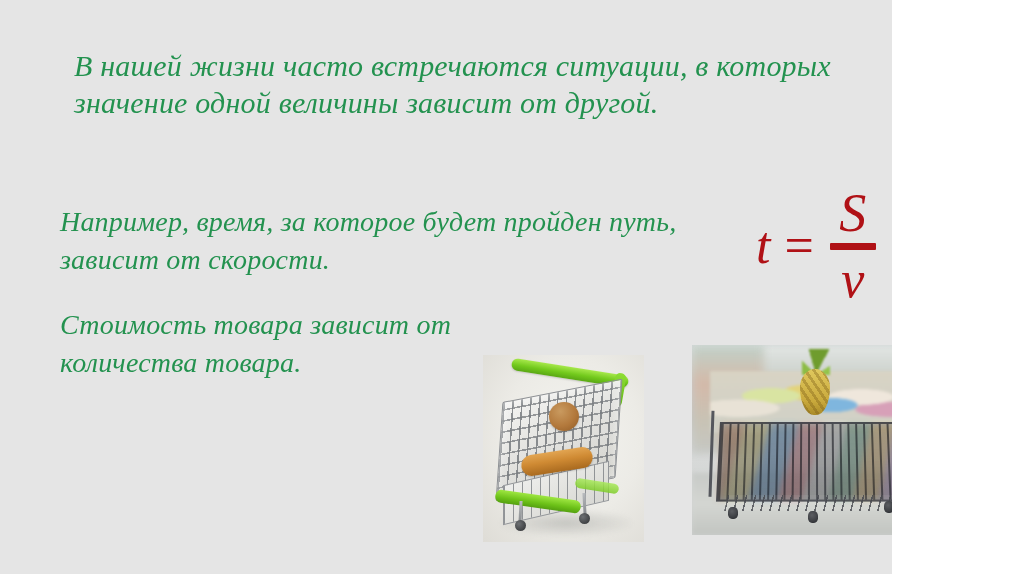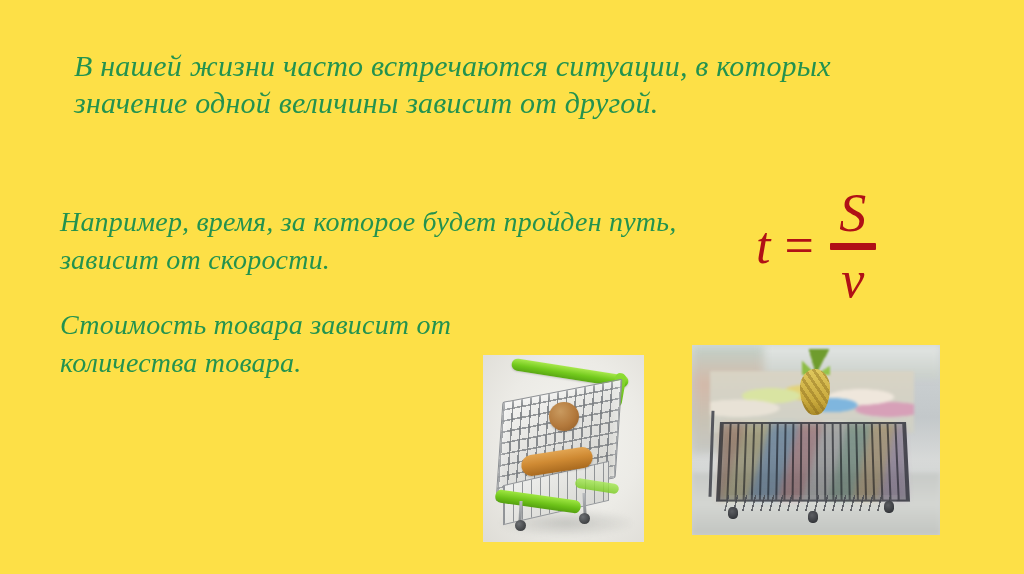--- a/index.html
+++ b/index.html
@@ -2,23 +2,23 @@
 <html><head>
 <meta charset="utf-8">
 <style>
   html, body {
     margin: 0;
     padding: 0;
     background: #ffffff;
   }
   .slide {
     position: relative;
-    width: 1024px;
+    width: 892px;
     height: 574px;
-    background: #fde047;
+    background: #e5e5e5;
     overflow: hidden;
     font-family: "Liberation Serif", "DejaVu Serif", serif;
   }
 
   
   .para {
     position: absolute;
     color: #23924f;
     font-style: italic;
     font-weight: 400;

